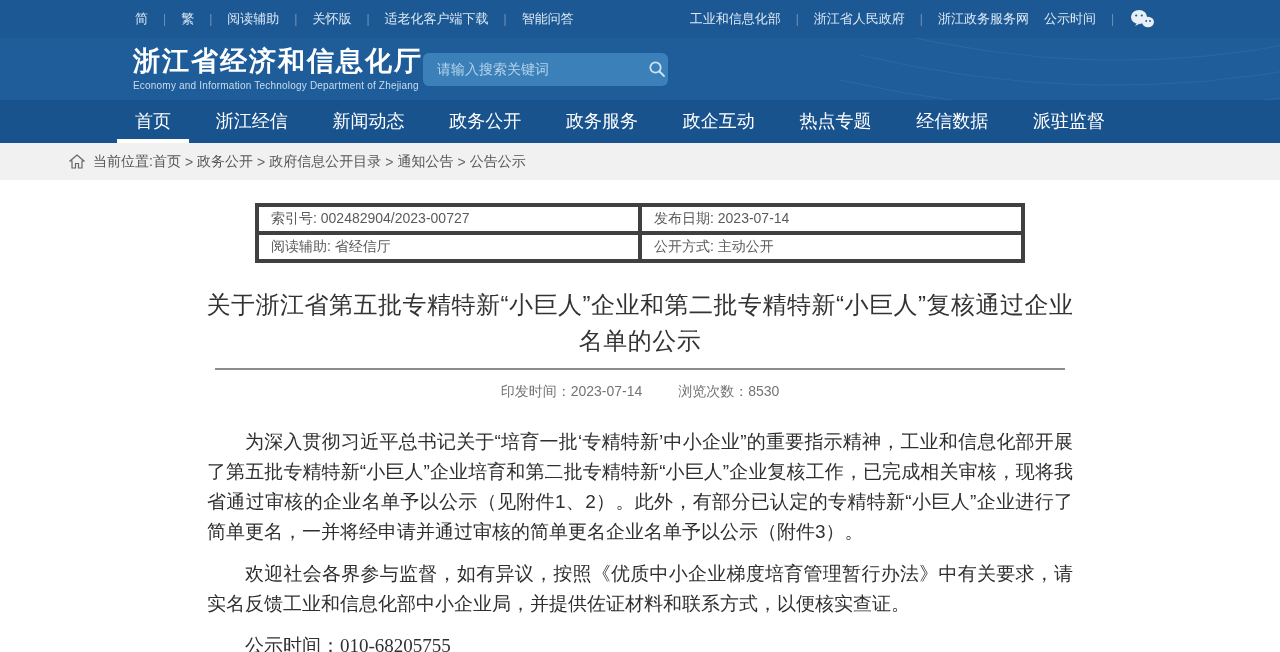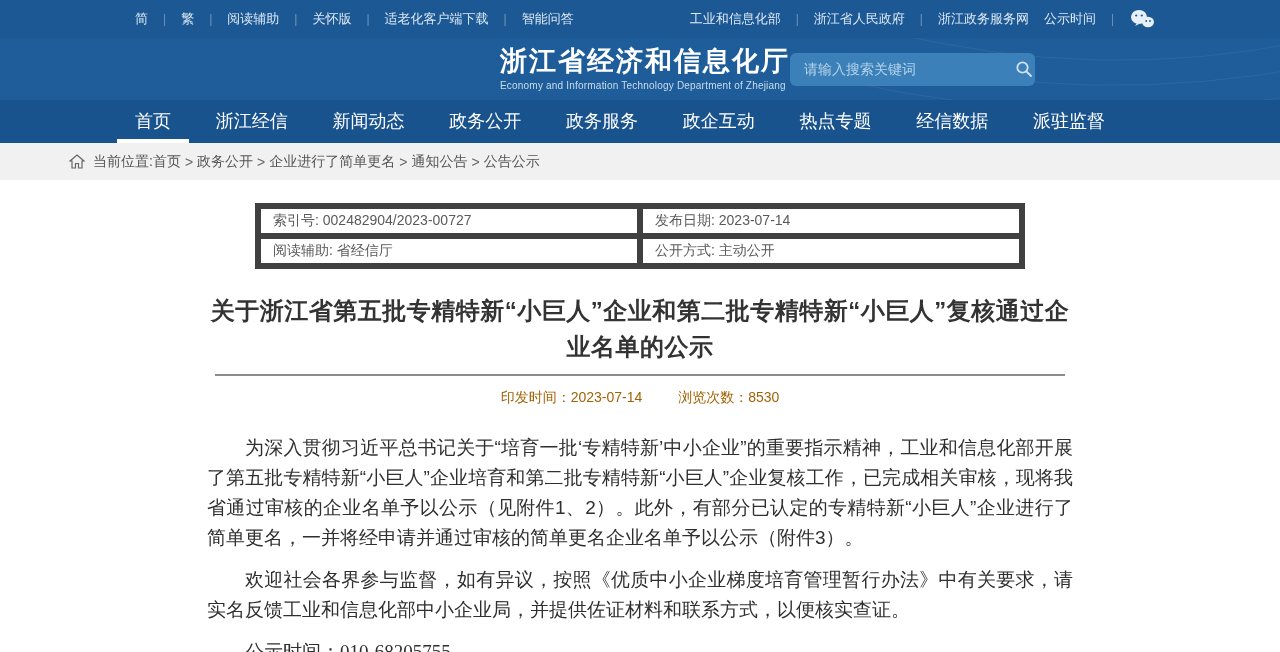--- a/index.html
+++ b/index.html
@@ -14,21 +14,21 @@
   .topbar{
     position:relative;z-index:2;height:38px;background:#1c5894;
     display:flex;justify-content:space-between;align-items:center;
     padding:0 125px 0 135px;font-size:13px;color:#ddeaf6;
   }
   .tb-group{display:flex;align-items:center;gap:15px;}
   .tb-link{cursor:pointer;white-space:nowrap;}
   .sep{color:rgba(255,255,255,.35);font-size:12px;}
   .banner{
     position:relative;z-index:2;height:62px;
-    display:flex;justify-content:flex-end;align-items:center;
+    display:flex;justify-content:flex-start;align-items:center;
     padding:0 245px 0 133px;
   }
   .logo-cn{font-size:27px;font-weight:bold;color:#ffffff;letter-spacing:2px;line-height:1.1;}
   .logo-en{font-size:10px;color:#c9dcec;margin-top:3px;letter-spacing:.2px;}
   .search{
     width:221px;height:33px;background:#3b80b9;border-radius:6px;
     display:flex;align-items:center;padding:0 12px;gap:28px;
   }
   .search input{
     flex:1;background:transparent;border:none;outline:none;
@@ -54,29 +54,29 @@
   }
   .breadcrumb .home{display:flex;align-items:center;margin-right:8px;}
   .crumb{cursor:pointer;}
   .crumb-sep{margin:0 4px;color:#666;}
   
   .doc{width:890px;margin:0 auto;}
   .meta-table{
     width:770px;margin:23px auto 0;border-collapse:collapse;table-layout:fixed;
   }
   .meta-table td{
-    border:6px solid #404040;height:24px;font-size:14px;color:#5a5a5a;
+    border:4px solid #404040;height:24px;font-size:14px;color:#5a5a5a;
     padding:0 0 0 12px;background:#ffffff;
   }
   .doc-title{
     width:880px;margin:24px auto 0;text-align:center;
-    font-size:24px;font-weight:bold;color:#333333;line-height:36px;letter-spacing:.5px;
+    font-size:24px;font-weight:normal;color:#333333;line-height:36px;letter-spacing:.5px;
   }
   .rule{border:none;border-top:2px solid #8c8c8c;margin:9px 20px 0;}
-  .doc-meta{text-align:center;font-size:14px;color:#a16207;margin-top:13px;}
+  .doc-meta{text-align:center;font-size:14px;color:#737373;margin-top:13px;}
   .doc-meta .pair{display:inline-block;}
   .doc-meta .gap{display:inline-block;width:28px;}
   .body-text{margin-top:26px;font-size:19px;line-height:30px;color:#2f2f2f;text-align:justify;}
   .body-text p{margin:12px;text-indent:2em;}
   .serif-line{font-family:"Liberation Serif",serif;}
 </style>
 </head>
 <body>
 
 <div class="header">
@@ -163,21 +163,21 @@
   <span class="home">
     <svg width="16" height="15" viewBox="0 0 16 15">
       <path d="M8 1 L15 7 L13 7 L13 14 L9.5 14 L9.5 9.5 L6.5 9.5 L6.5 14 L3 14 L3 7 L1 7 Z" fill="none" stroke="#666" stroke-width="1.2"></path>
     </svg>
   </span>
   <span>当前位置:</span>
     <span class="crumb">首页</span>
     <span class="crumb-sep">&gt;</span>
     <span class="crumb">政务公开</span>
     <span class="crumb-sep">&gt;</span>
-    <span class="crumb">企业进行了简单更名</span>
+    <span class="crumb">政府信息公开目录</span>
     <span class="crumb-sep">&gt;</span>
     <span class="crumb">通知公告</span>
     <span class="crumb-sep">&gt;</span>
     <span class="crumb">公告公示</span>
 </div>
 
 <div class="doc">
   <table class="meta-table">
     <tbody>
         <tr>

